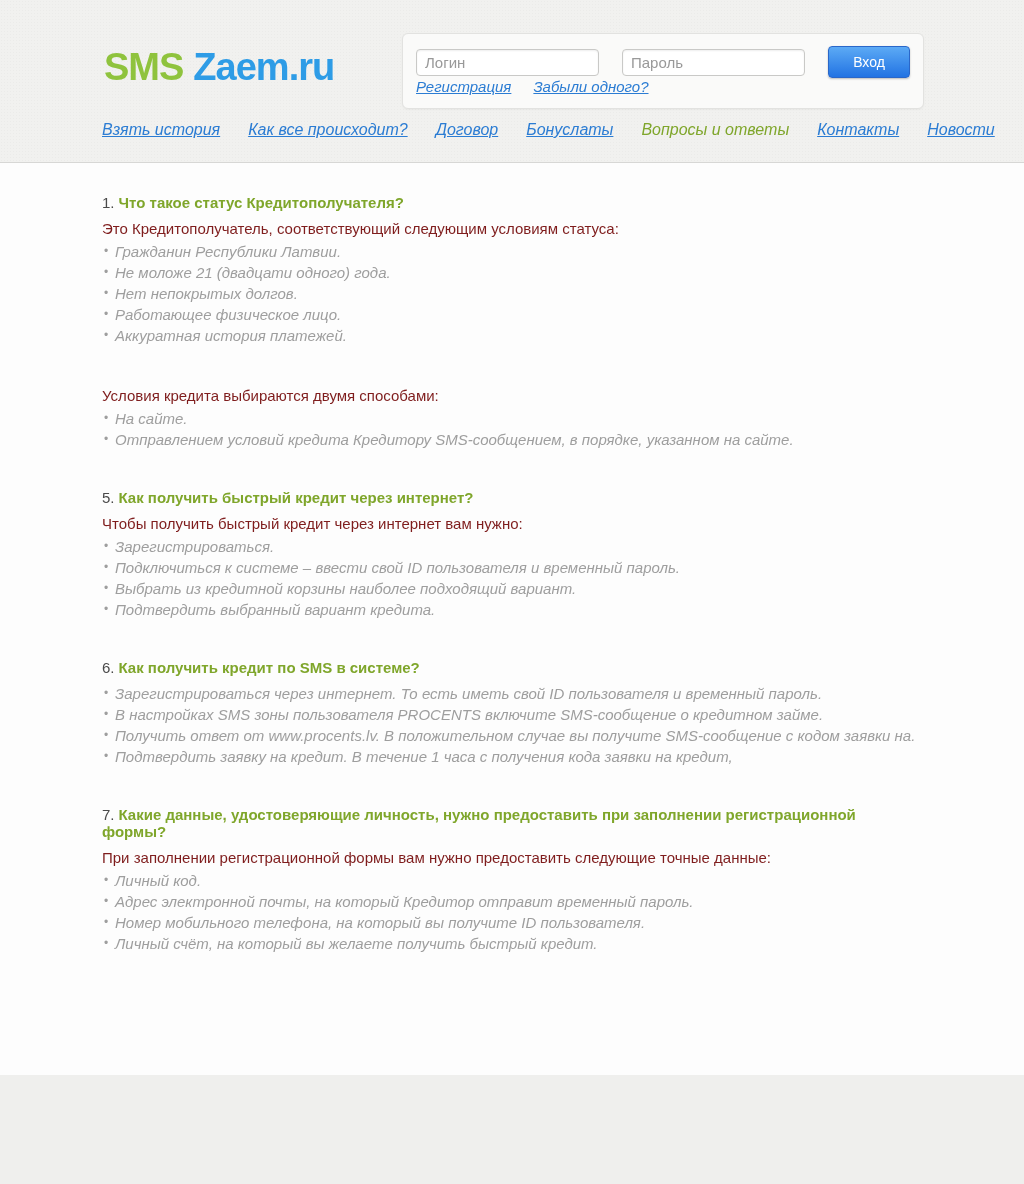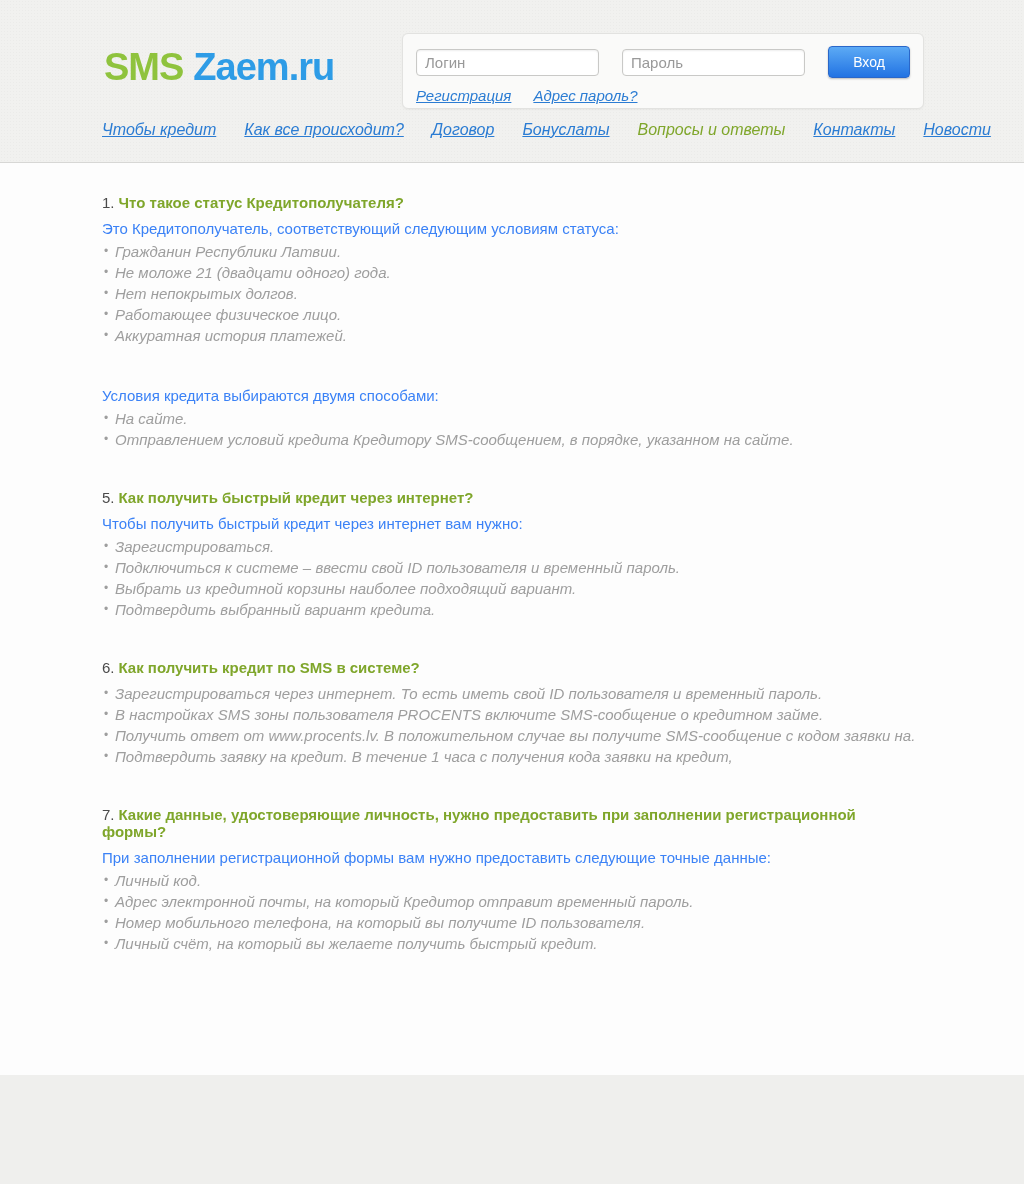--- a/index.html
+++ b/index.html
@@ -49,39 +49,39 @@
   }
   .login-input::placeholder { color:#999; opacity:1; }
   .login-btn {
     width:82px; height:32px;
     background:linear-gradient(#5caaf5, #2273e3);
     border:1px solid #2a67c9; border-radius:4px;
     color:#fff; font-size:14px; cursor:pointer;
     box-shadow:0 1px 2px rgba(0,0,0,0.25);
     font-family:"Liberation Sans", sans-serif;
   }
-  .login-links { margin-top:9px; display:flex; gap:22px; }
+  .login-links { display:flex; gap:22px; }
   .login-links a, .nav-link, .footer-link {
     color:#2b7cd3; font-style:italic; text-decoration:underline; cursor:pointer;
   }
   .login-links a { font-size:15px; }
 
   .main-nav {
     display:flex; gap:28px; padding-top:9px; white-space:nowrap;
   }
   .nav-link { font-size:16px; }
   .nav-link.active { color:#7fa62b; text-decoration:none; cursor:default; }
 
   
   .main-area { background:#fdfdfd; min-height:912px; padding:31px 0 40px 0; }
   .faq-item { margin-bottom:39px; }
   .faq-q { font-size:15px; font-weight:bold; margin-bottom:7px; }
   .faq-num { color:#4a4a4a; font-weight:normal; margin-right:4px; }
   .faq-q-text { color:#7fa62b; }
-  .faq-intro { font-size:15px; color:#3b82f6; line-height:21px; margin-bottom:2px; }
+  .faq-intro { font-size:15px; color:#7f1d1d; line-height:21px; margin-bottom:2px; }
   .faq-bullets { list-style:none; }
   .faq-bullets li {
     font-size:15px; font-style:italic; color:#9e9e9e;
     line-height:21px; padding-left:13px; position:relative;
   }
   .bullet-dot {
     position:absolute; left:2px; top:0; font-style:normal;
     color:#9e9e9e; font-size:12px; line-height:21px;
   }
 </style>
@@ -94,26 +94,26 @@
       <span class="logo-sms">SMS</span><span class="logo-zaem">Zaem.ru</span>
     </div>
     <div class="login-panel">
       <div class="login-row">
         <input class="login-input" type="text" placeholder="Логин" style="">
         <input class="login-input" type="text" placeholder="Пароль" style="">
         <button class="login-btn">Вход</button>
       </div>
       <div class="login-links">
         <a>Регистрация</a>
-        <a>Адрес пароль?</a>
+        <a>Забыли одного?</a>
       </div>
     </div>
   </div>
   <nav class="container main-nav" id="main-nav">
-      <a class="nav-link">Чтобы кредит</a>
+      <a class="nav-link">Взять история</a>
       <a class="nav-link">Как все происходит?</a>
       <a class="nav-link">Договор</a>
       <a class="nav-link">Бонуслаты</a>
       <a class="nav-link active">Вопросы и ответы</a>
       <a class="nav-link">Контакты</a>
       <a class="nav-link">Новости</a>
     </nav>
 </header>
 
 <main class="main-area">

